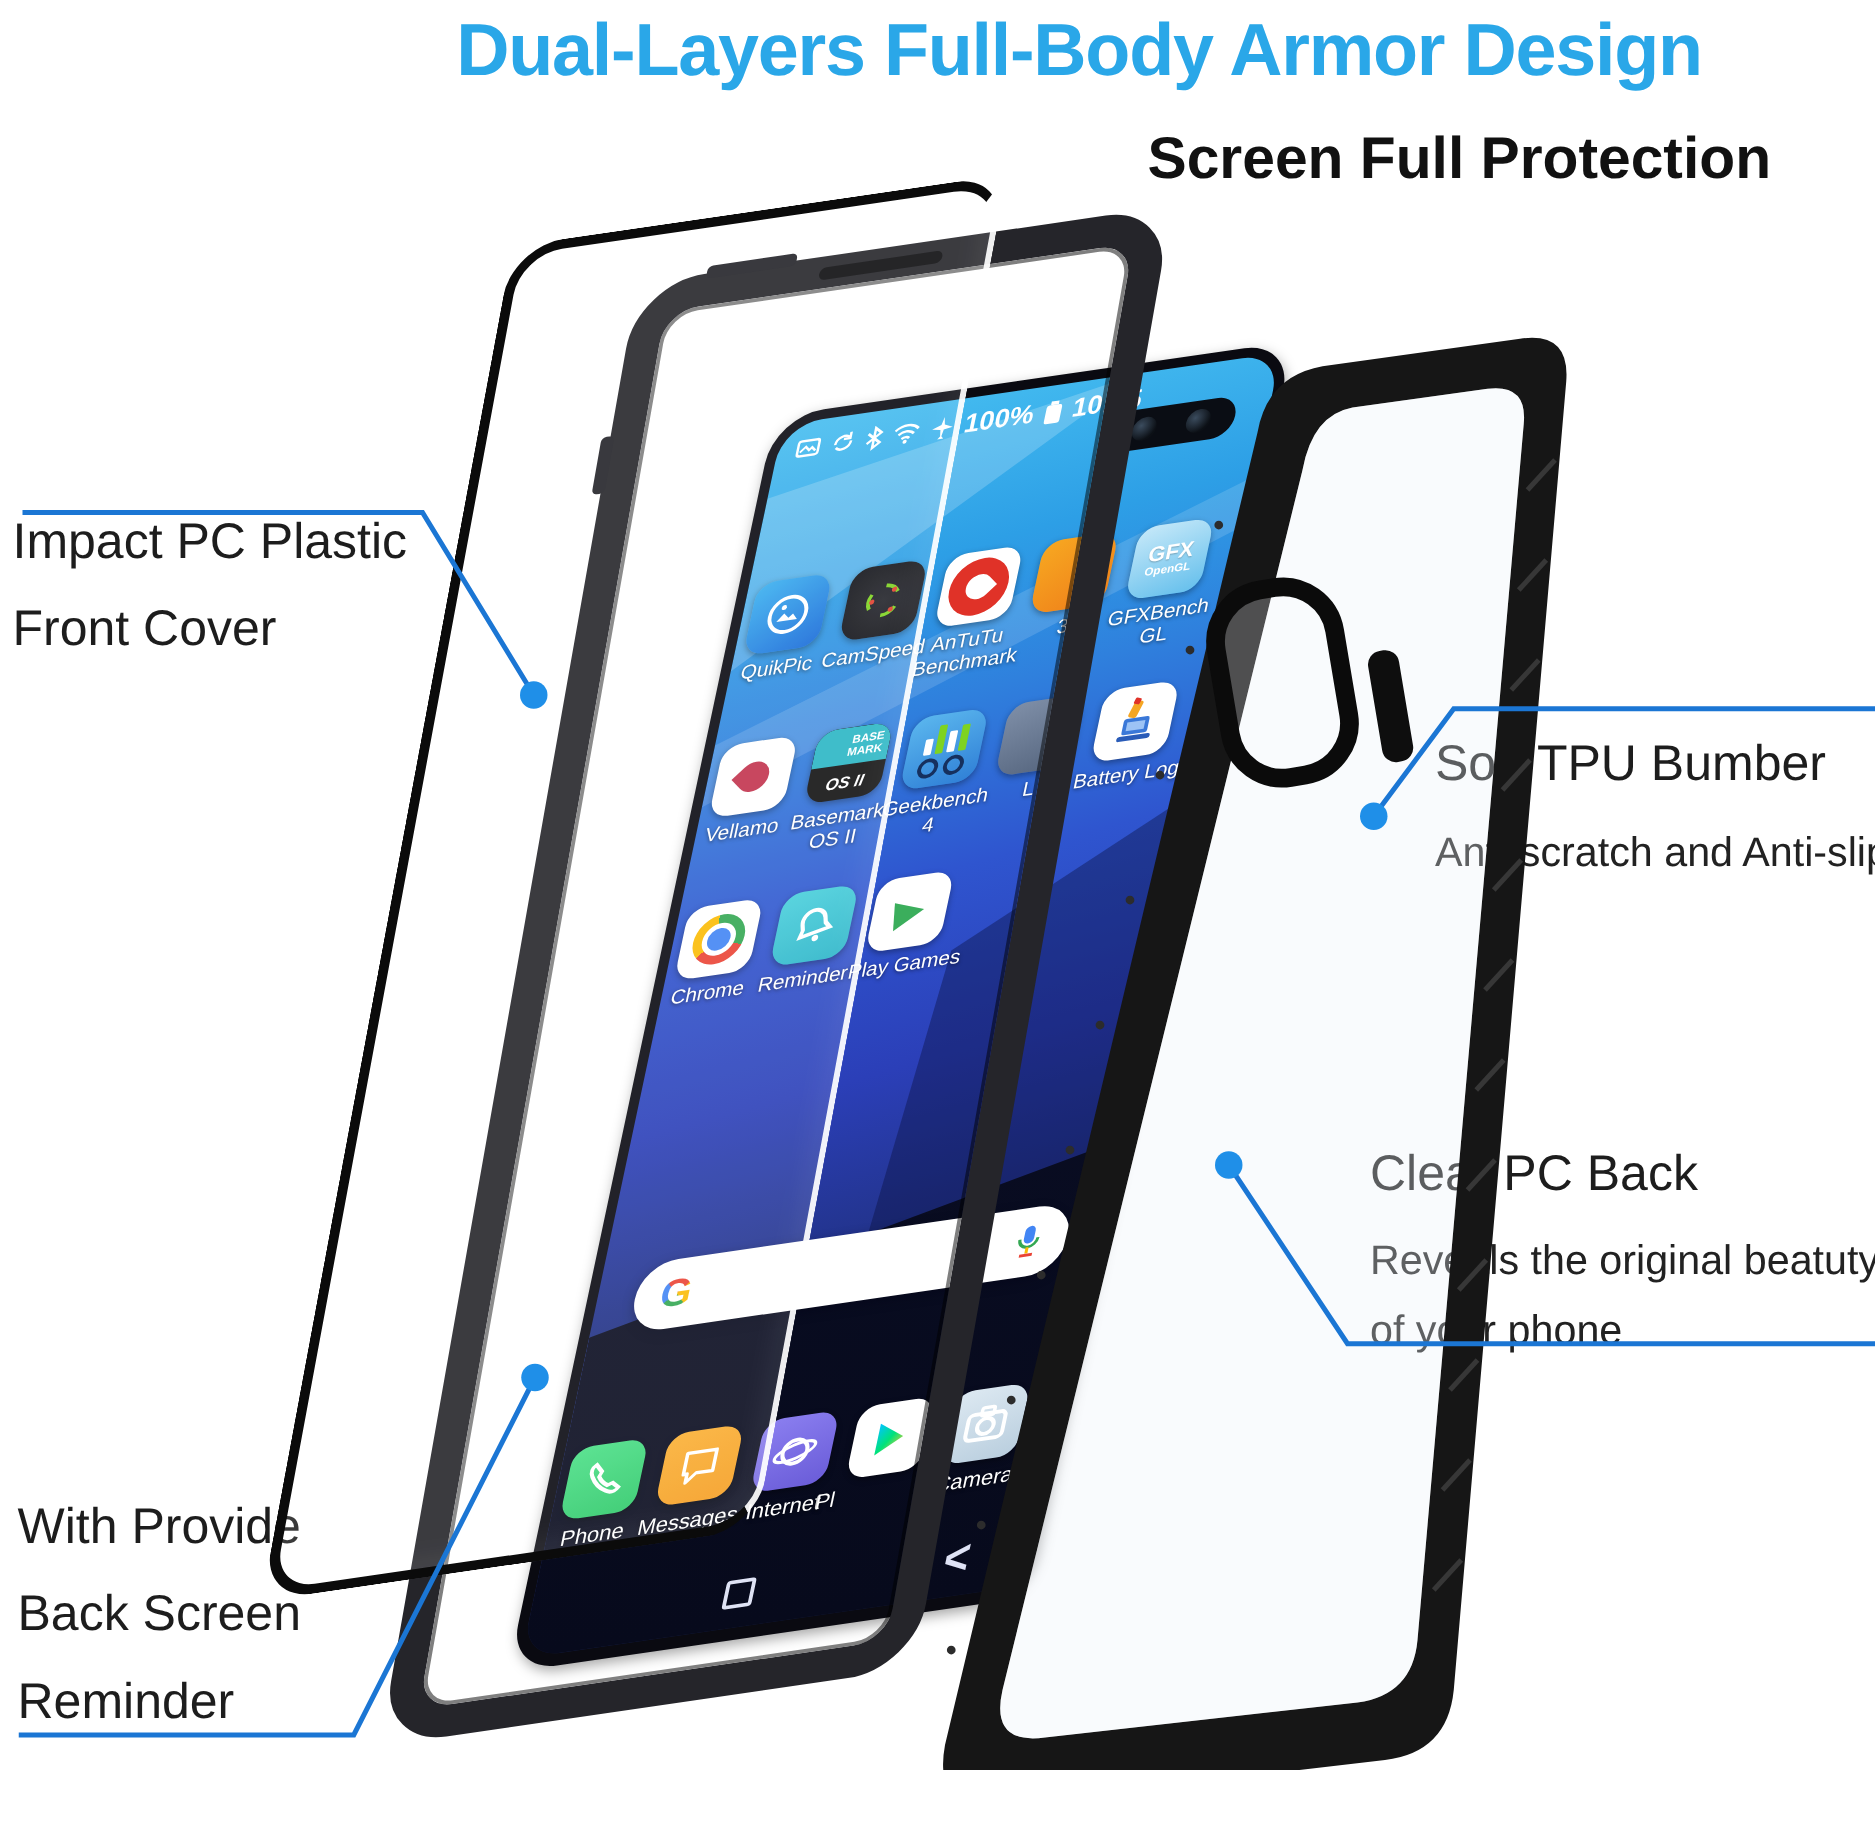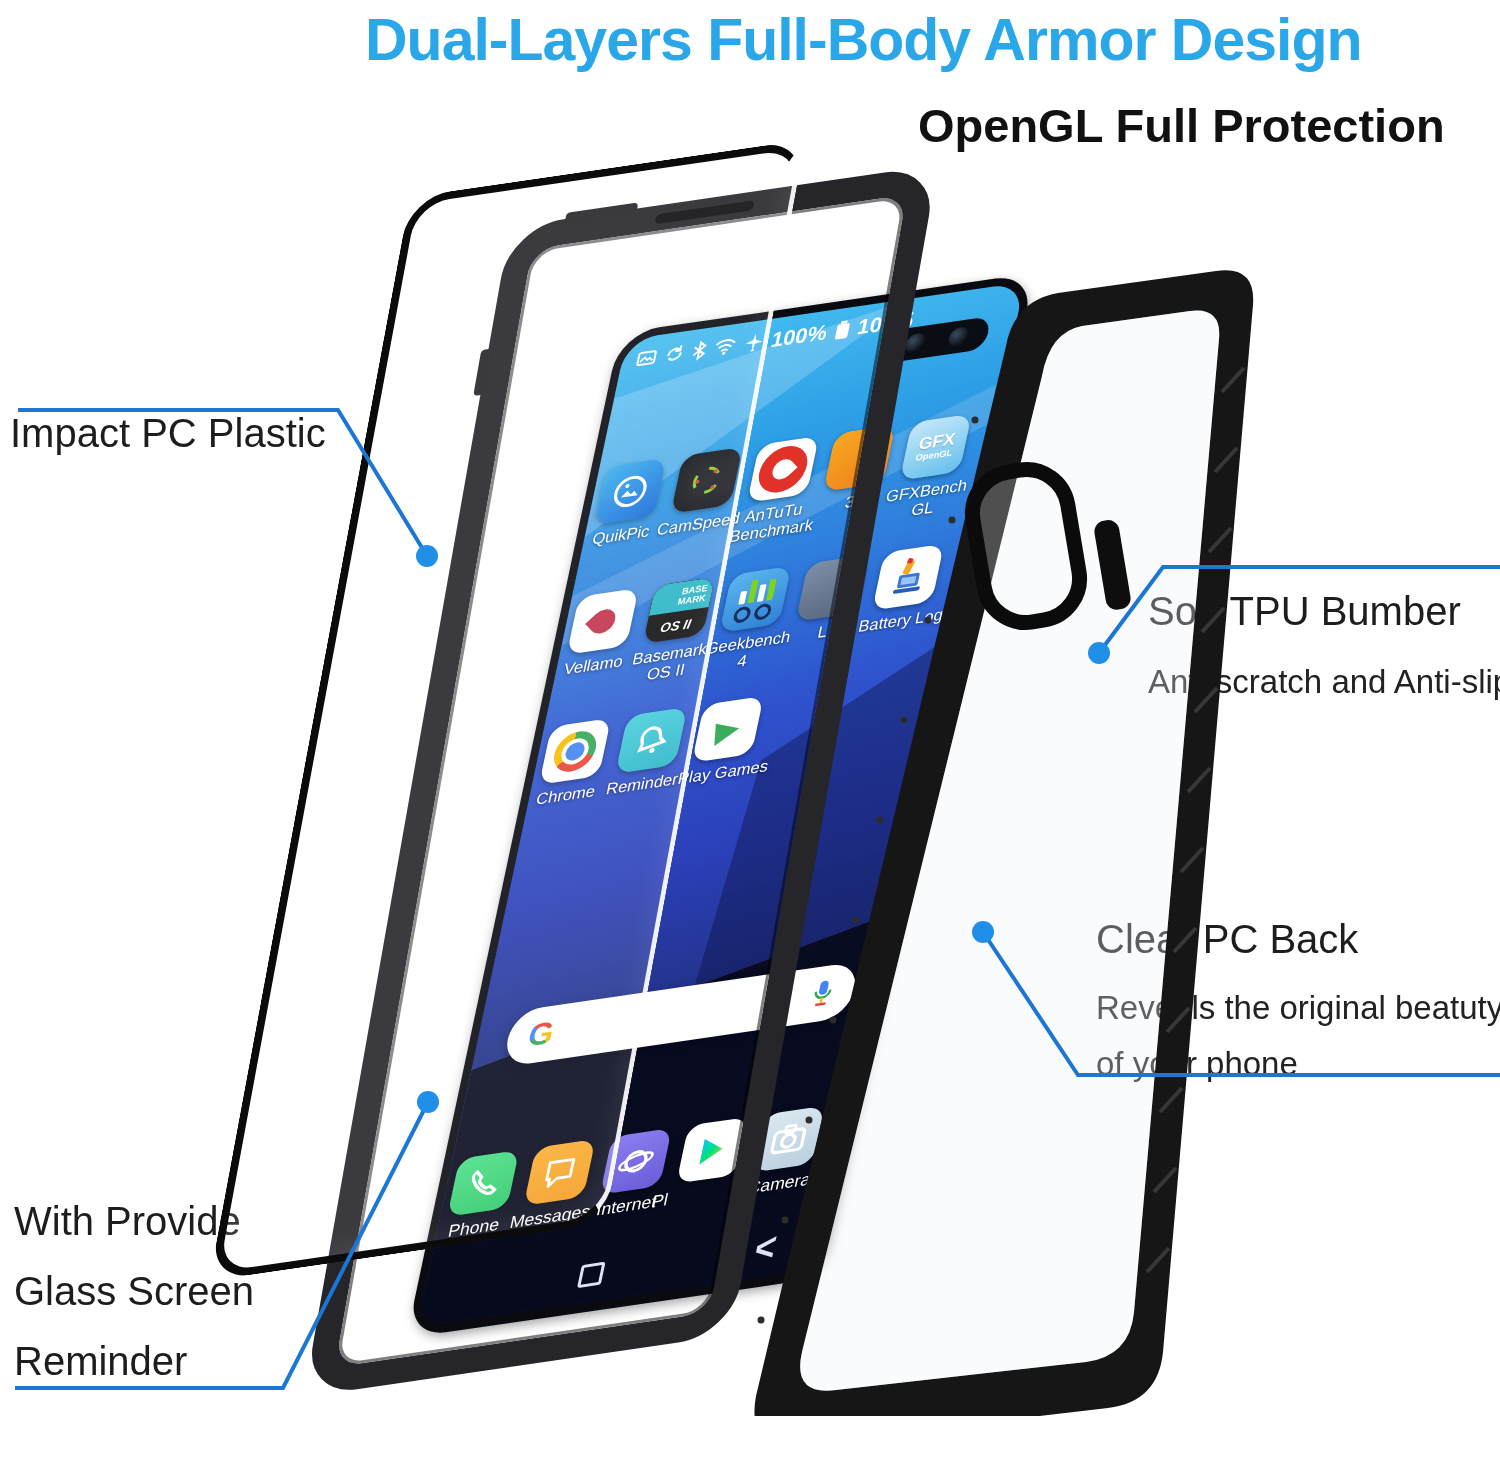--- a/index.html
+++ b/index.html
@@ -116,21 +116,21 @@
   .splitlbl .pr{position:absolute;right:-4px;}
   #nav-recent{position:absolute;left:152px;top:948px;width:17px;height:17px;border:3px solid #dfe3f5;border-radius:3px;}
   #nav-back{position:absolute;left:322px;top:938px;color:#dfe3f5;font-size:34px;font-weight:bold;transform:scaleY(1.15);}
 </style>
 </head>
 <body>
 
 <div id="stage">
 
   <div class="title">Dual-Layers Full-Body Armor Design</div>
-  <div class="subtitle">OpenGL Full Protection</div>
+  <div class="subtitle">Screen Full Protection</div>
 
   <div id="phone">
     <div id="screen">
       <div class="facet f1"></div>
       <div class="facet f2"></div>
       <div class="facet f3"></div>
       <div class="facet f4"></div>
 
       <div id="statusbar">
         <svg width="20" height="20" viewBox="0 0 20 20">
@@ -402,29 +402,30 @@
     <g fill="#1f8fe8">
       <circle cx="427" cy="556" r="11"></circle>
       <circle cx="1099" cy="653" r="11"></circle>
       <circle cx="983" cy="932" r="11"></circle>
       <circle cx="428" cy="1102" r="11"></circle>
     </g>
   </svg>
 
   <div class="co" id="co-impact">
     <div class="big">Impact PC Plastic</div>
+    <div class="big">Front Cover</div>
   </div>
   <div class="co" id="co-tpu">
     <div class="big">Soft TPU Bumber</div>
     <div class="small">Anti-scratch and Anti-slip</div>
   </div>
   <div class="co" id="co-clear">
     <div class="big">Clear PC Back</div>
     <div class="small">Reveals the original beatuty</div>
     <div class="small">of your phone</div>
   </div>
   <div class="co" id="co-glass">
     <div class="big">With Provide</div>
-    <div class="big">Glass Screen</div>
+    <div class="big">Back Screen</div>
     <div class="big">Reminder</div>
   </div>
 
 </div>
 
 </body></html>

